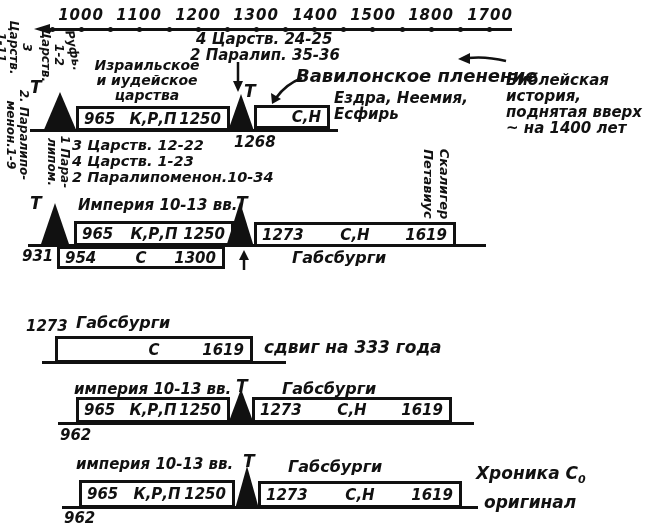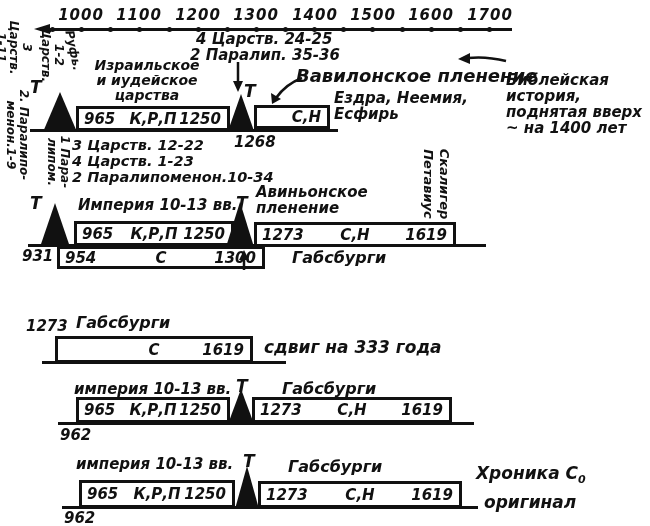--- a/index.html
+++ b/index.html
@@ -47,21 +47,21 @@
       <i></i>
       <i></i>
       <i></i>
     </div>
   <span class="yearlbl" style="left:51px">1000</span>
   <span class="yearlbl" style="left:109px">1100</span>
   <span class="yearlbl" style="left:168px">1200</span>
   <span class="yearlbl" style="left:226px">1300</span>
   <span class="yearlbl" style="left:285px">1400</span>
   <span class="yearlbl" style="left:343px">1500</span>
-  <span class="yearlbl" style="left:401px">1600</span>
+  <span class="yearlbl" style="left:401px">1800</span>
   <span class="yearlbl" style="left:460px">1700</span>
 
   <div class="txt pre ctr rot" style="left:-19px;top:28px;width:66px;font-size:12px">3 Царств.
 1-11</div>
   <div class="txt pre ctr rot" style="left:22px;top:42px;width:60px;font-size:12px">1-2
 Царств.</div>
   <div class="txt ctr" style="left:51px;top:44px;width:44px;font-size:12px;transform:rotate(78deg)">Руфь.</div>
   <div class="txt pre ctr rot" style="left:-33px;top:122px;width:100px;font-size:12px">2. Паралипо-
 менон.1-9</div>
   <div class="txt pre ctr rot" style="left:29px;top:149px;width:58px;font-size:12px">1 Пара-
@@ -111,29 +111,27 @@
   <div class="txt" style="left:78px;top:197px;font-size:15px">Империя 10-13 вв.</div>
   <div class="bar" style="left:74px;top:221px;width:160px;height:25px">
     <span class="s">965</span>
     <span class="m">К,Р,П</span>
     <span class="e">1250</span>
   </div>
 
   <div class="txt" style="left:236px;top:194px;font-size:17px">Т</div>
   <div class="tri" style="left:226px;top:202px;border-left-width:14px;border-right-width:14px;border-bottom-width:45px;"></div>
 
-  <div class="txt pre" style="left:256px;top:184px;font-size:15px;line-height:16px">Авиньонское
-пленение</div>
   <div class="bar" style="left:254px;top:222px;width:202px;height:25px">
     <span class="s">1273</span>
     <span class="m">С,Н</span>
     <span class="e">1619</span>
   </div>
 
-  <div class="bar" style="left:57px;top:246px;width:208px;height:23px">
+  <div class="bar" style="left:57px;top:246px;width:168px;height:23px">
     <span class="s">954</span>
     <span class="m">С</span>
     <span class="e">1300</span>
   </div>
 
   <div class="txt" style="left:292px;top:249px;font-size:16px">Габсбурги</div>
   <div class="txt pre ctr rot" style="left:398px;top:168px;width:76px;font-size:13px;line-height:16px">Скалигер
 Петавиус</div>
 
   <div class="txt" style="left:26px;top:318px;font-size:15px">1273</div>

